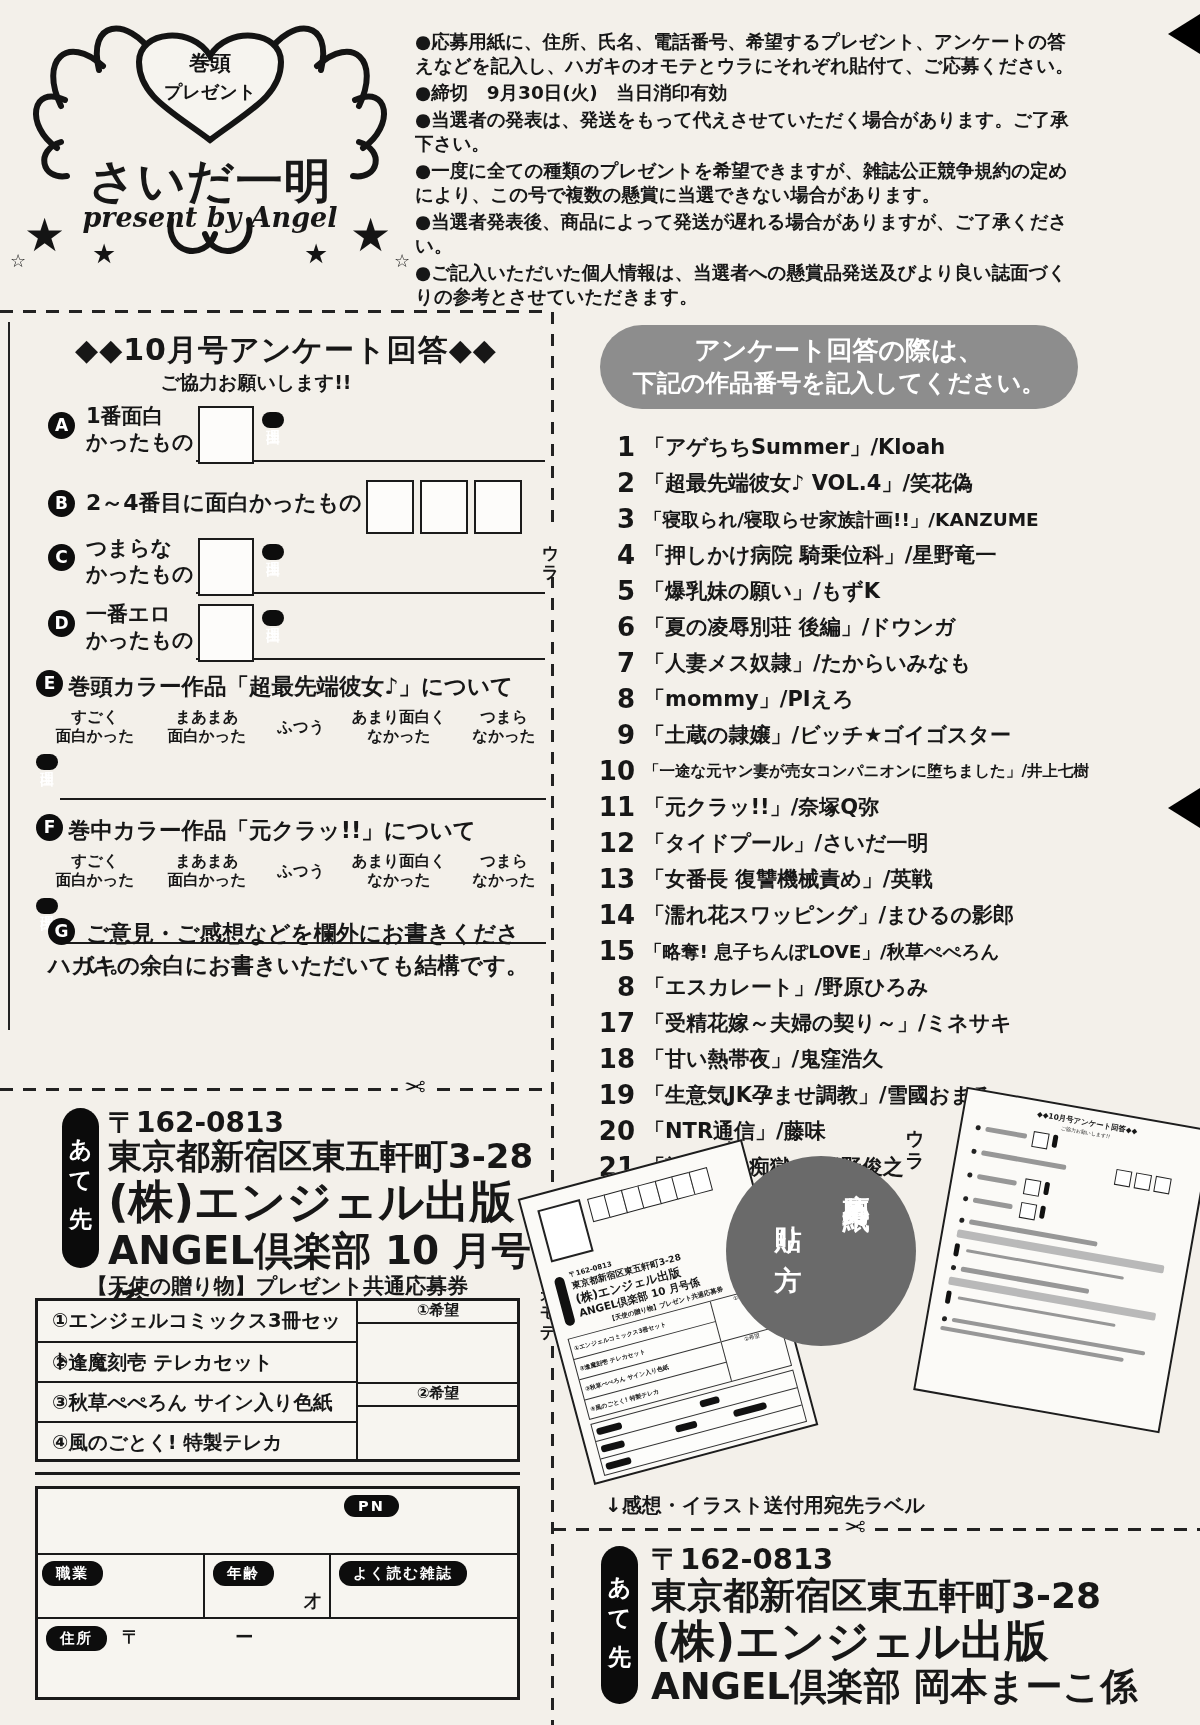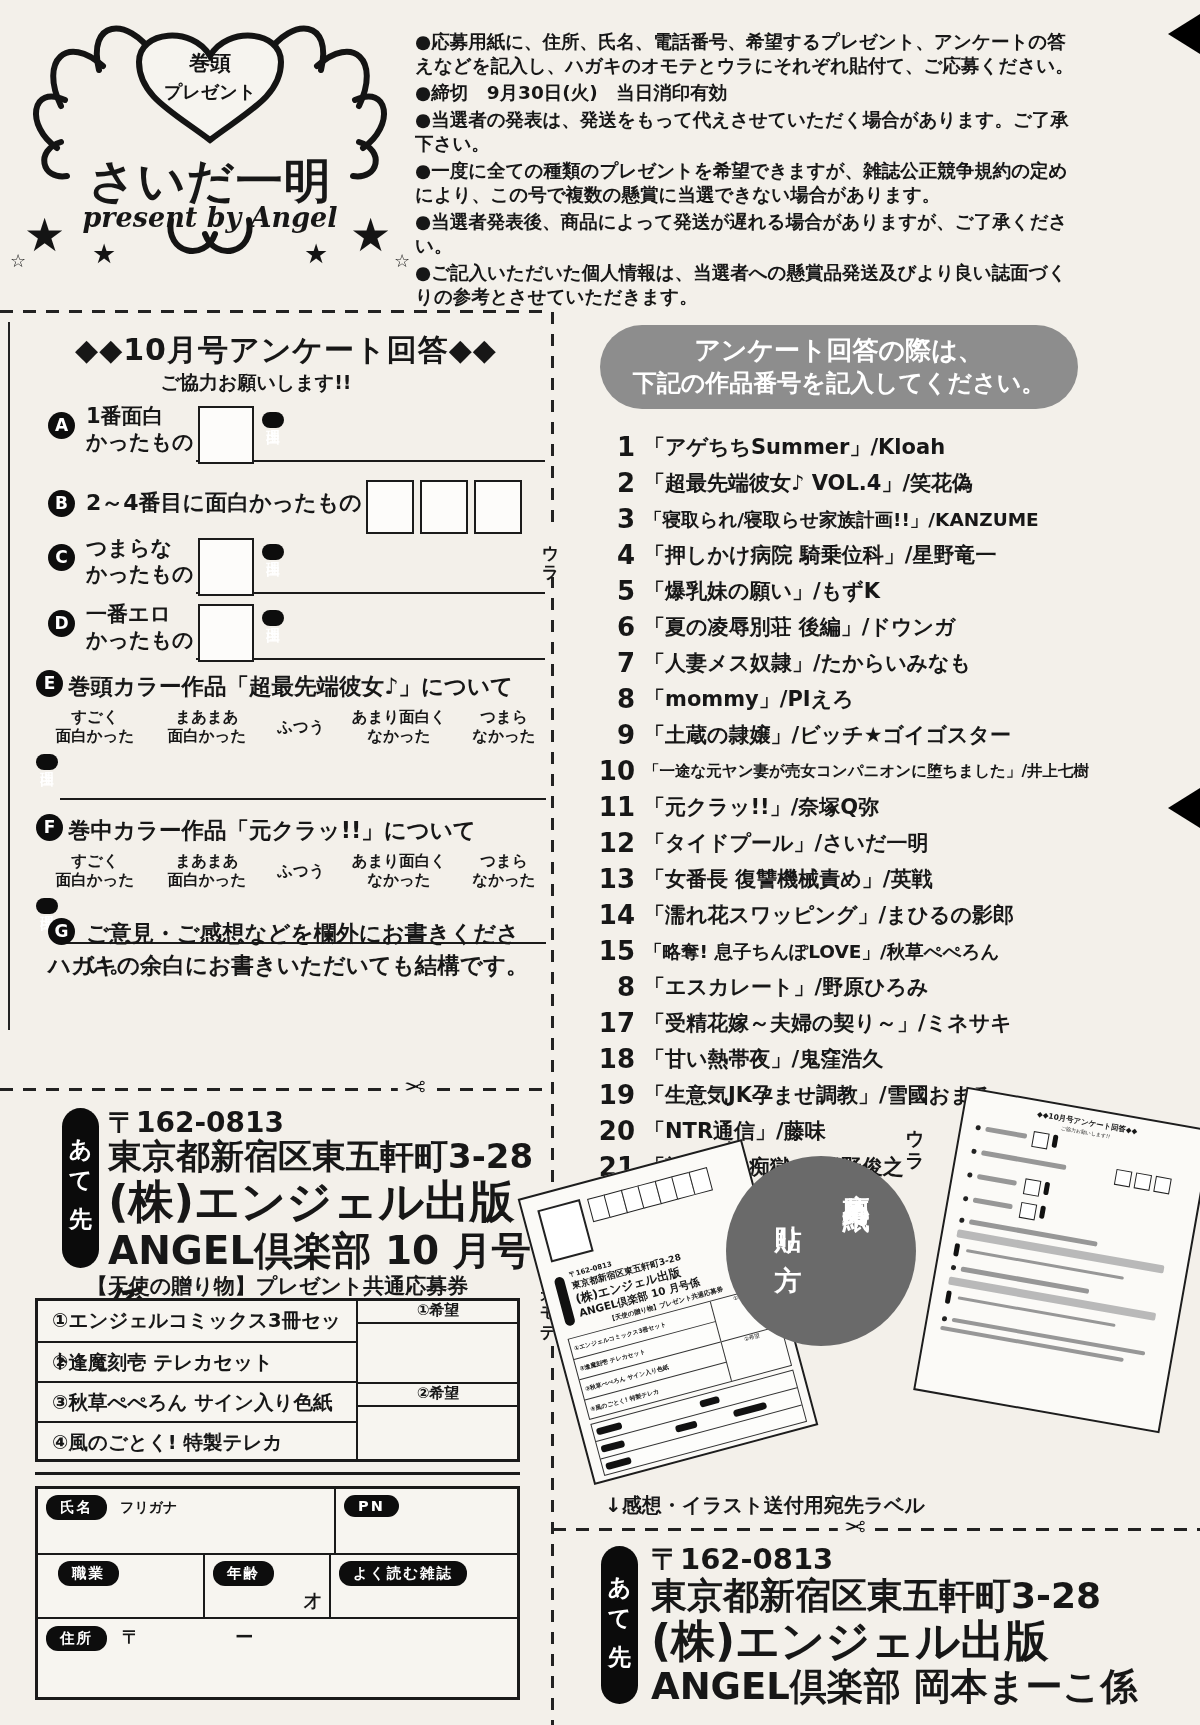--- a/index.html
+++ b/index.html
@@ -368,29 +368,25 @@
     </div>
     <div class="wish" style="top:81px;border-top:2.5px solid #1a1a1a;">
       <div class="wlbl">②希望</div>
     </div>
   </div>
 
   <div class="abs" style="left:35px;top:1472px;width:485px;border-top:3px solid #1a1a1a;"></div>
 
   <div class="abs ftable" style="left:35px;top:1486px;">
 
-    <div class="fcell" style="left:0;top:0;width:298px;height:64px;border-right:2.5px solid #1a1a1a;padding:6px 8px;">
-      <span class="fpill-lbl">氏名</span>
-      <span class="small-note" style="margin-left:8px;">フリガナ</span>
-    </div>
     <div class="fcell" style="left:298px;top:0;right:0;height:64px;padding:6px 8px;">
       <span class="fpill-lbl">PN</span>
     </div>
 
-    <div class="fcell" style="left:0;top:64px;width:167px;height:64px;border-top:2.5px solid #1a1a1a;border-right:2.5px solid #1a1a1a;padding:6px 20px;">
+    <div class="fcell" style="left:0;top:64px;width:167px;height:64px;border-top:2.5px solid #1a1a1a;border-right:2.5px solid #1a1a1a;padding:6px 4px;">
       <span class="fpill-lbl">職業</span>
     </div>
     <div class="fcell" style="left:167px;top:64px;width:126px;height:64px;border-top:2.5px solid #1a1a1a;border-right:2.5px solid #1a1a1a;padding:6px 8px;">
       <span class="fpill-lbl">年齢</span>
       <span class="abs" style="right:8px;bottom:4px;font-size:17px;font-weight:700;">才</span>
     </div>
     <div class="fcell" style="left:293px;top:64px;right:0;height:64px;border-top:2.5px solid #1a1a1a;padding:6px 8px;">
       <span class="fpill-lbl">よく読む雑誌</span>
     </div>
 

